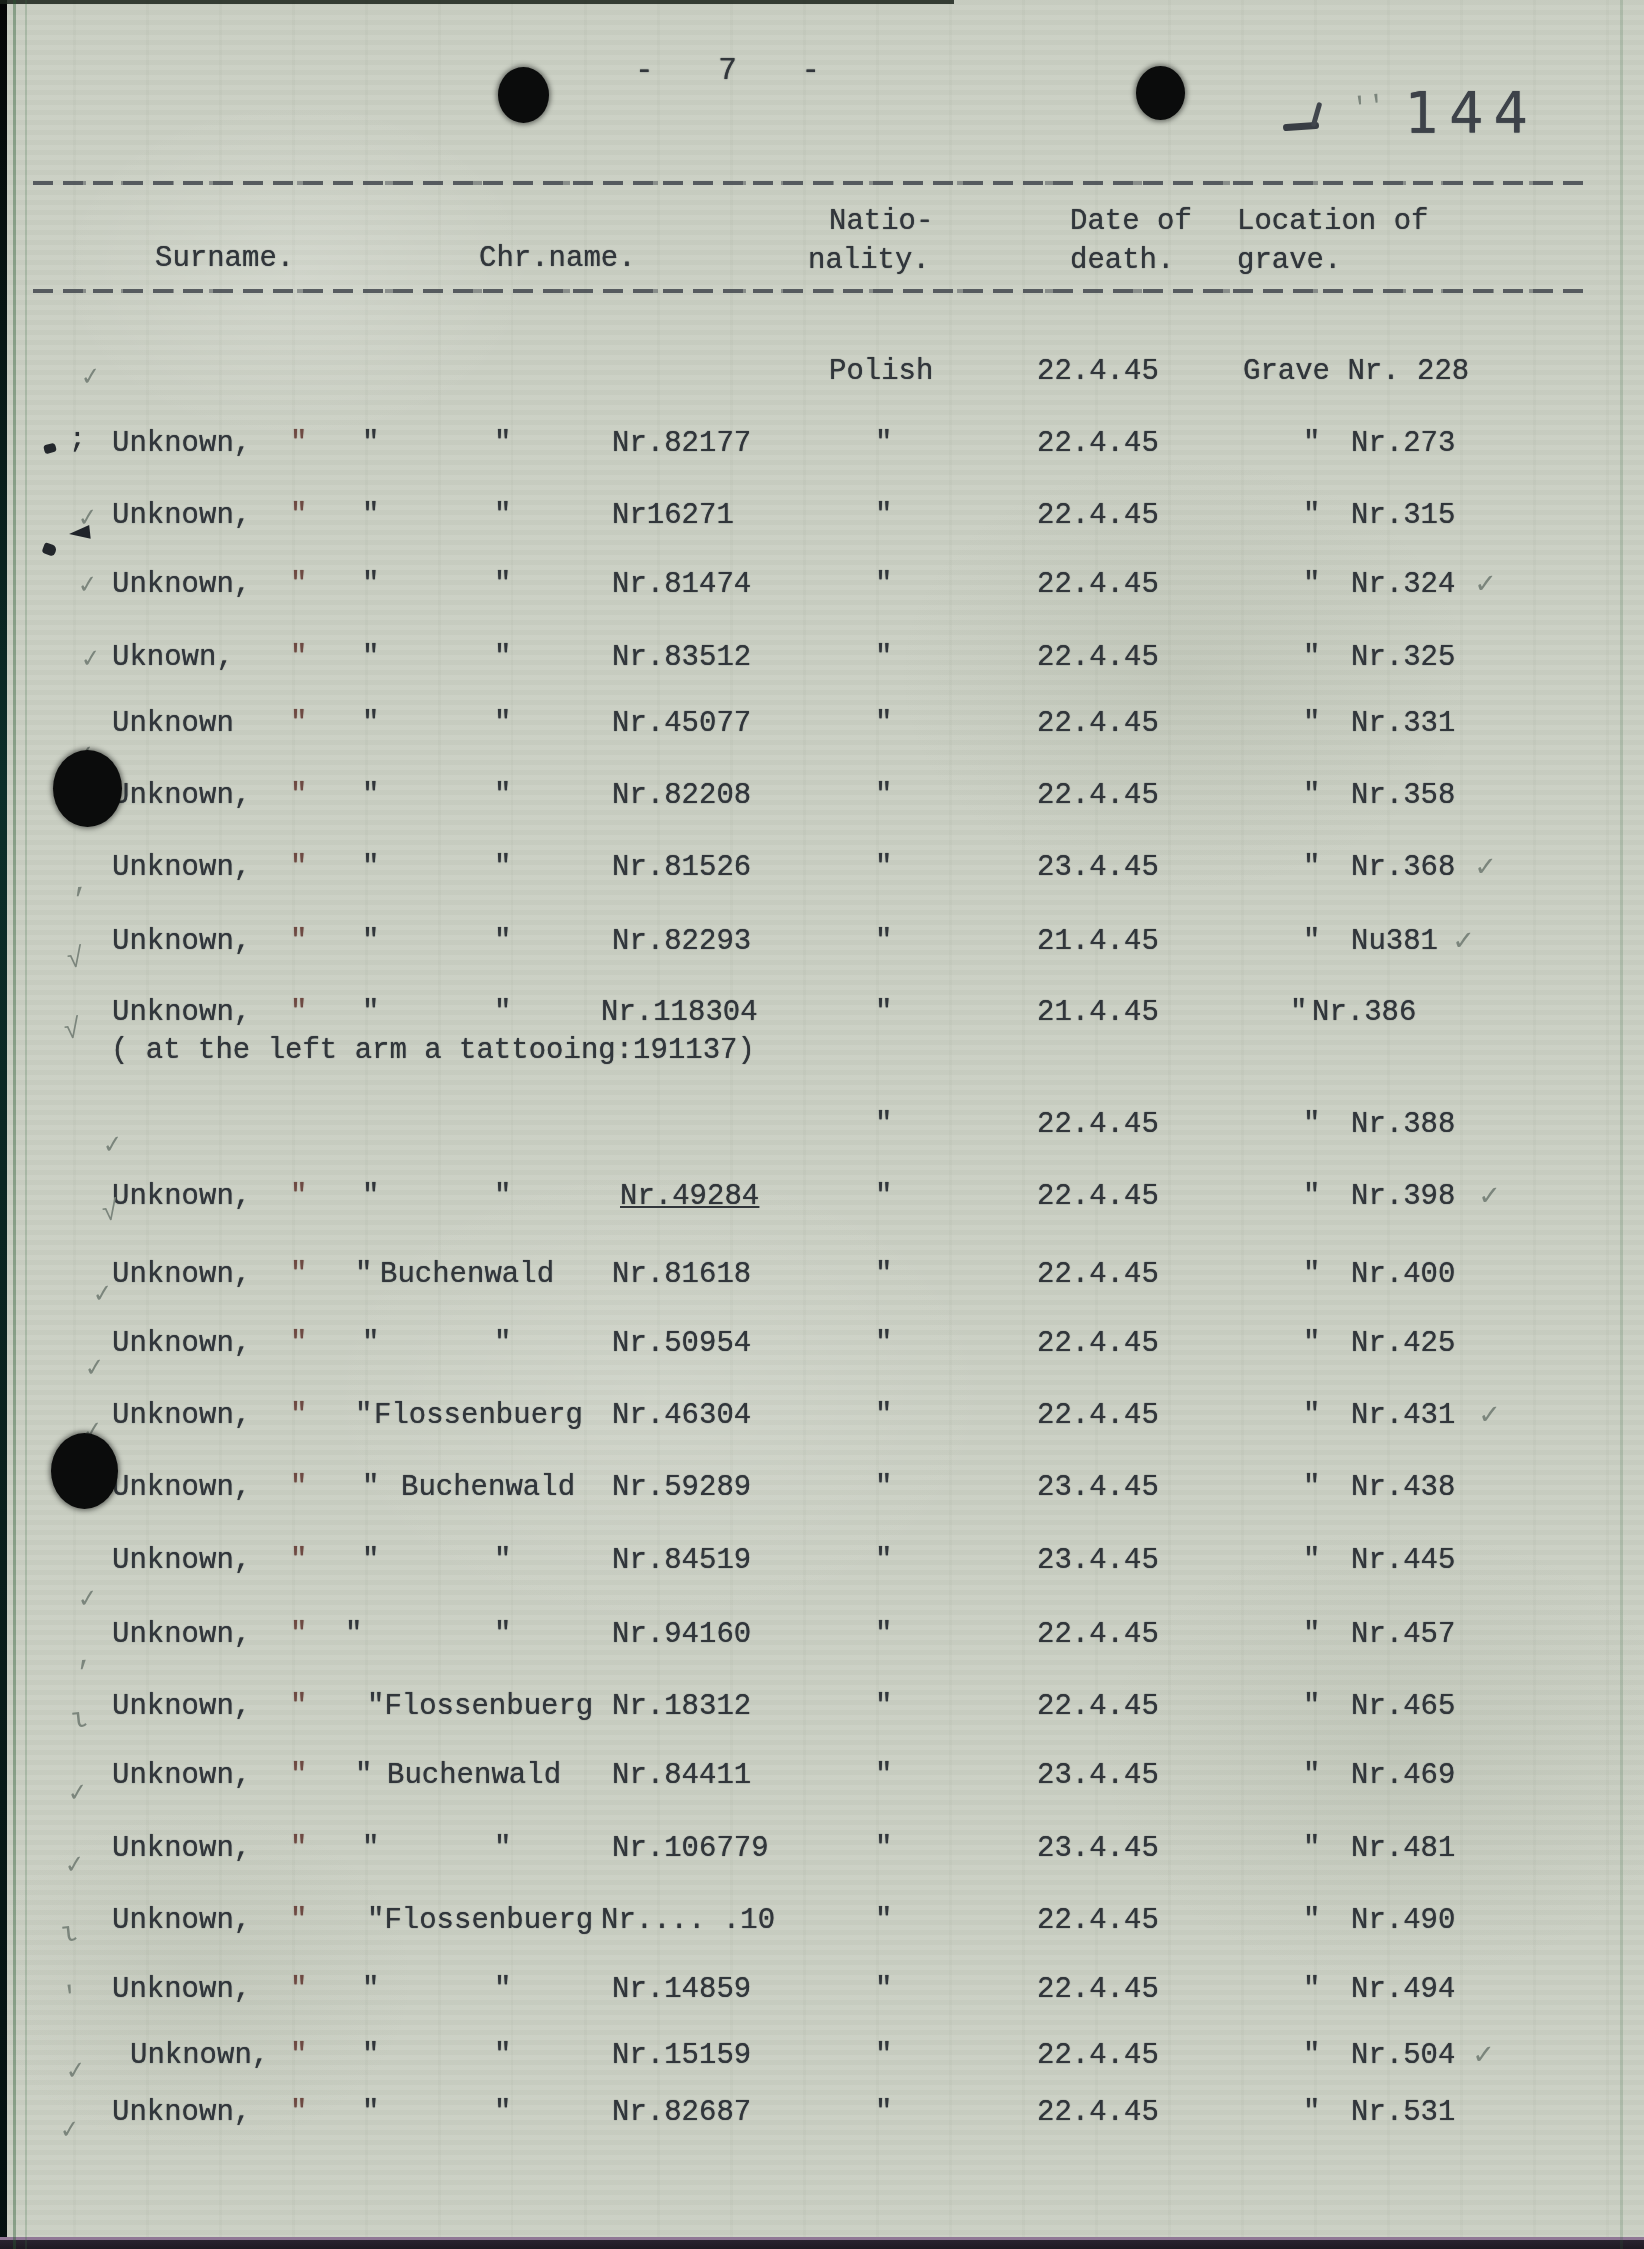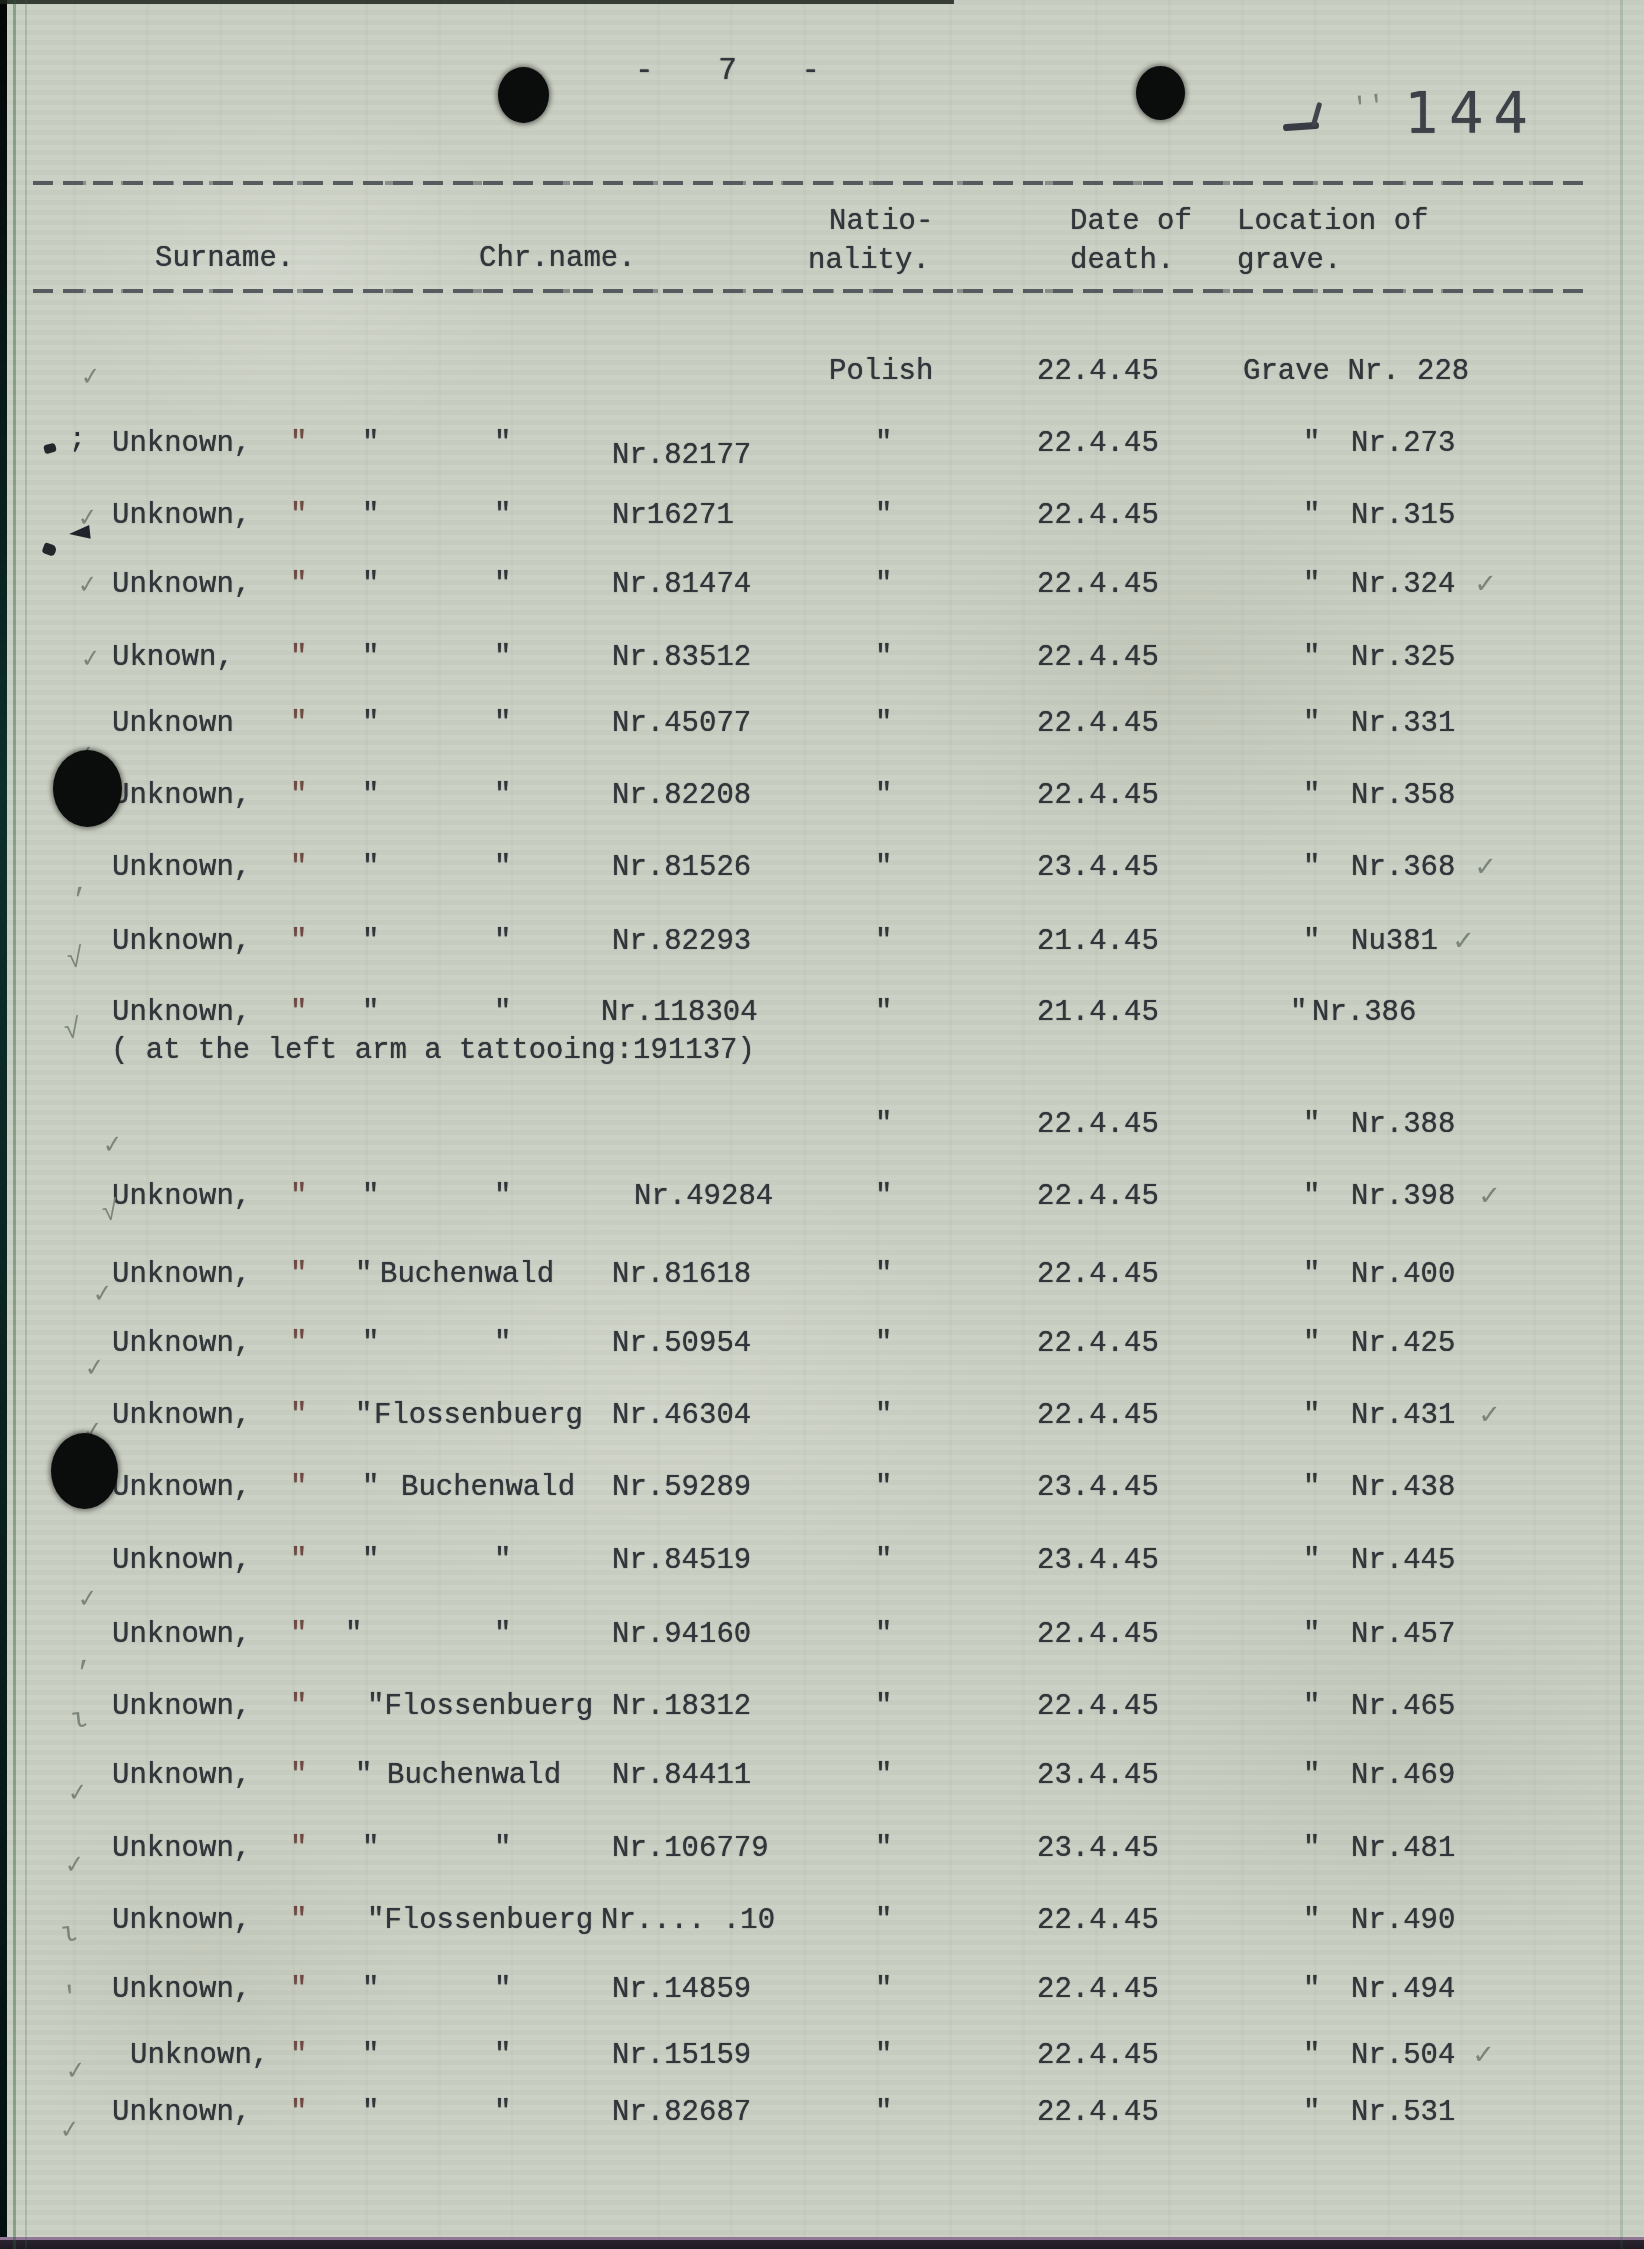--- a/index.html
+++ b/index.html
@@ -102,21 +102,21 @@
       <div class="row" style="top: 354px;">
         <span class="cell" style="left: 829px;">Polish</span>
         <span class="cell" style="left: 1037px;">22.4.45</span>
         <span class="cell" style="left: 1243px;">Grave Nr. 228</span>
       </div>
       <div class="row" style="top: 426px;">
         <span class="cell" style="left: 112px;">Unknown,</span>
         <span class="cell r" style="left: 290px;">"</span>
         <span class="cell" style="left: 362px;">"</span>
         <span class="cell" style="left: 494px;">"</span>
-        <span class="cell" style="left: 612px; margin-top: 12px;">Nr.82177</span>
+        <span class="cell" style="left: 612px;">Nr.82177</span>
         <span class="cell" style="left: 875px;">"</span>
         <span class="cell" style="left: 1037px;">22.4.45</span>
         <span class="cell" style="left: 1303px;">"</span>
         <span class="cell" style="left: 1351px;">Nr.273</span>
       </div>
       <div class="row" style="top: 498px;">
         <span class="cell" style="left: 112px;">Unknown,</span>
         <span class="cell r" style="left: 290px;">"</span>
         <span class="cell" style="left: 362px;">"</span>
         <span class="cell" style="left: 494px;">"</span>
@@ -213,21 +213,21 @@
         <span class="cell" style="left: 875px;">"</span>
         <span class="cell" style="left: 1037px;">22.4.45</span>
         <span class="cell" style="left: 1303px;">"</span>
         <span class="cell" style="left: 1351px;">Nr.388</span>
       </div>
       <div class="row" style="top: 1179px;">
         <span class="cell" style="left: 112px;">Unknown,</span>
         <span class="cell r" style="left: 290px;">"</span>
         <span class="cell" style="left: 362px;">"</span>
         <span class="cell" style="left: 494px;">"</span>
-        <span class="cell" style="left: 634px;">Nr.49284</span>
+        <span class="cell" style="left: 620px; text-decoration: underline;">Nr.49284</span>
         <span class="cell" style="left: 875px;">"</span>
         <span class="cell" style="left: 1037px;">22.4.45</span>
         <span class="cell" style="left: 1303px;">"</span>
         <span class="cell" style="left: 1351px;">Nr.398</span>
         <span class="cell p" style="left: 1480px;">✓</span>
       </div>
       <div class="row" style="top: 1257px;">
         <span class="cell" style="left: 112px;">Unknown,</span>
         <span class="cell r" style="left: 290px;">"</span>
         <span class="cell" style="left: 355px;">"</span>

